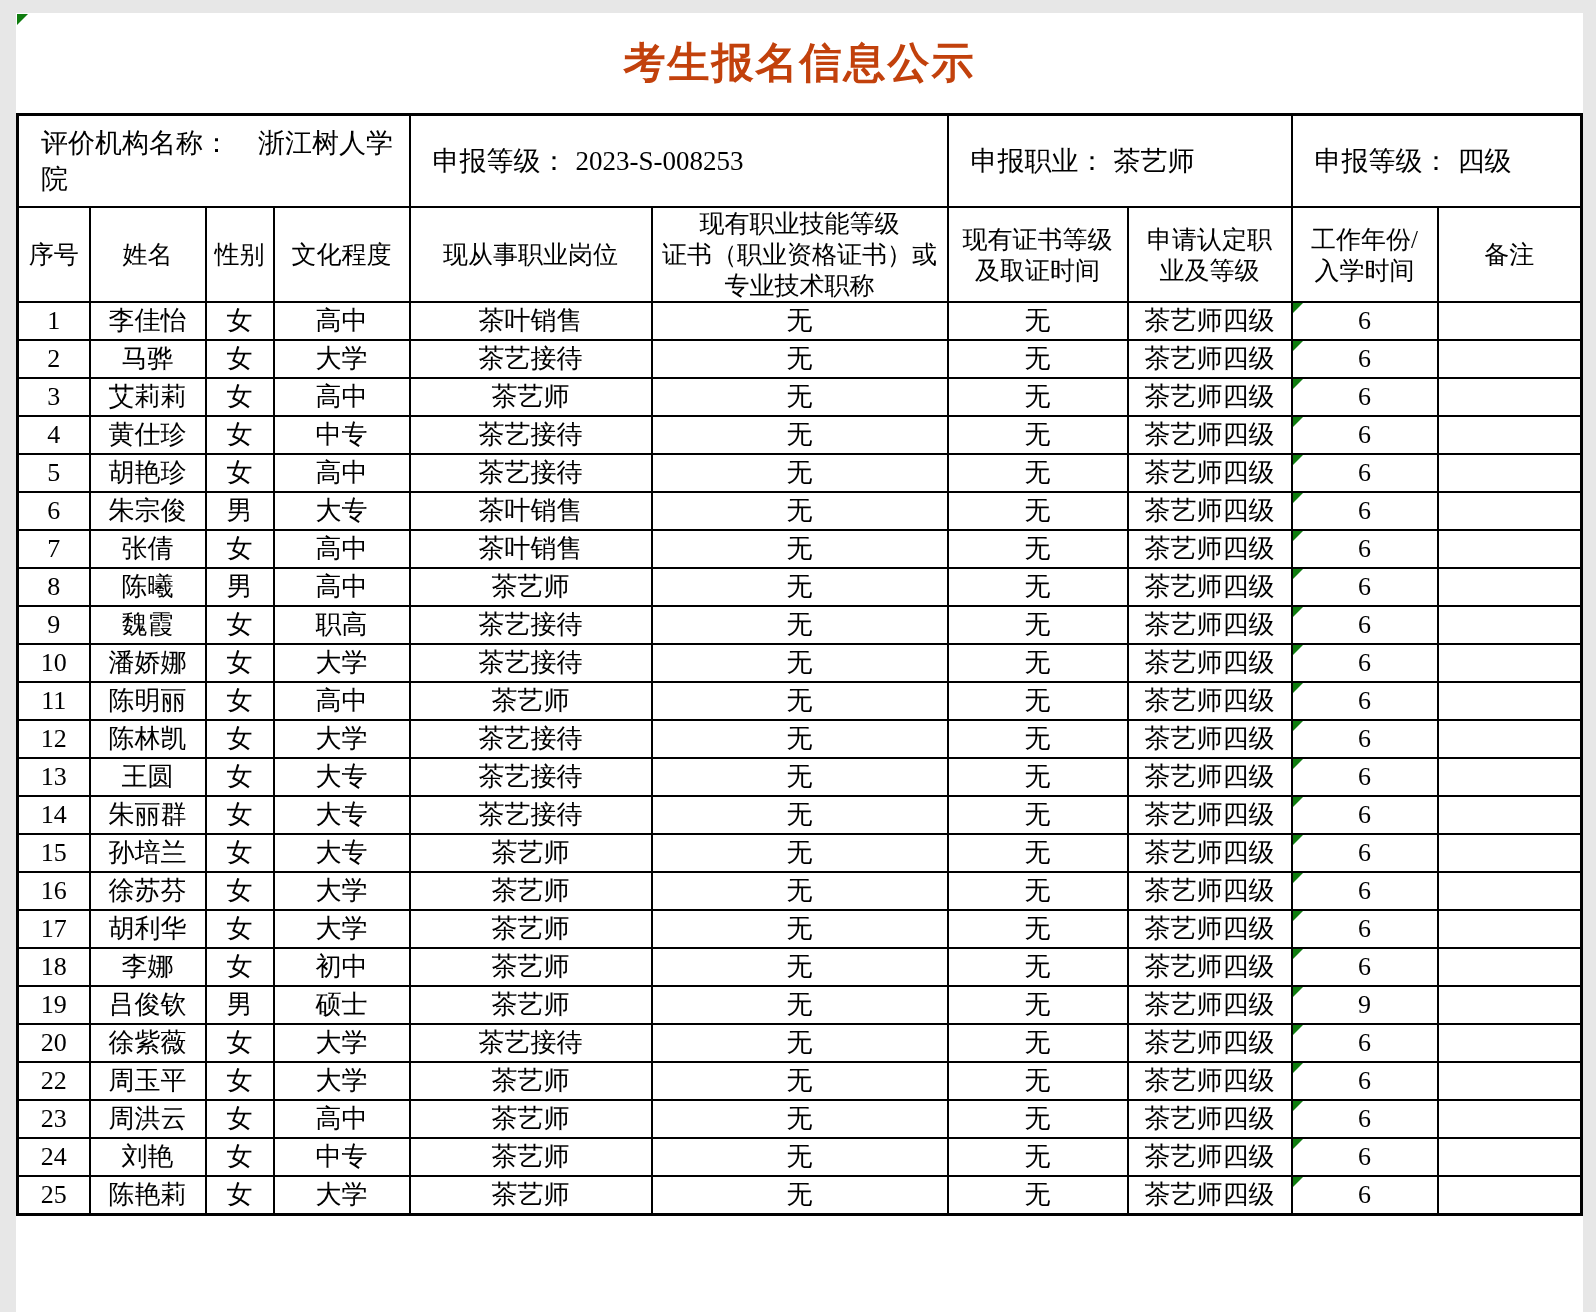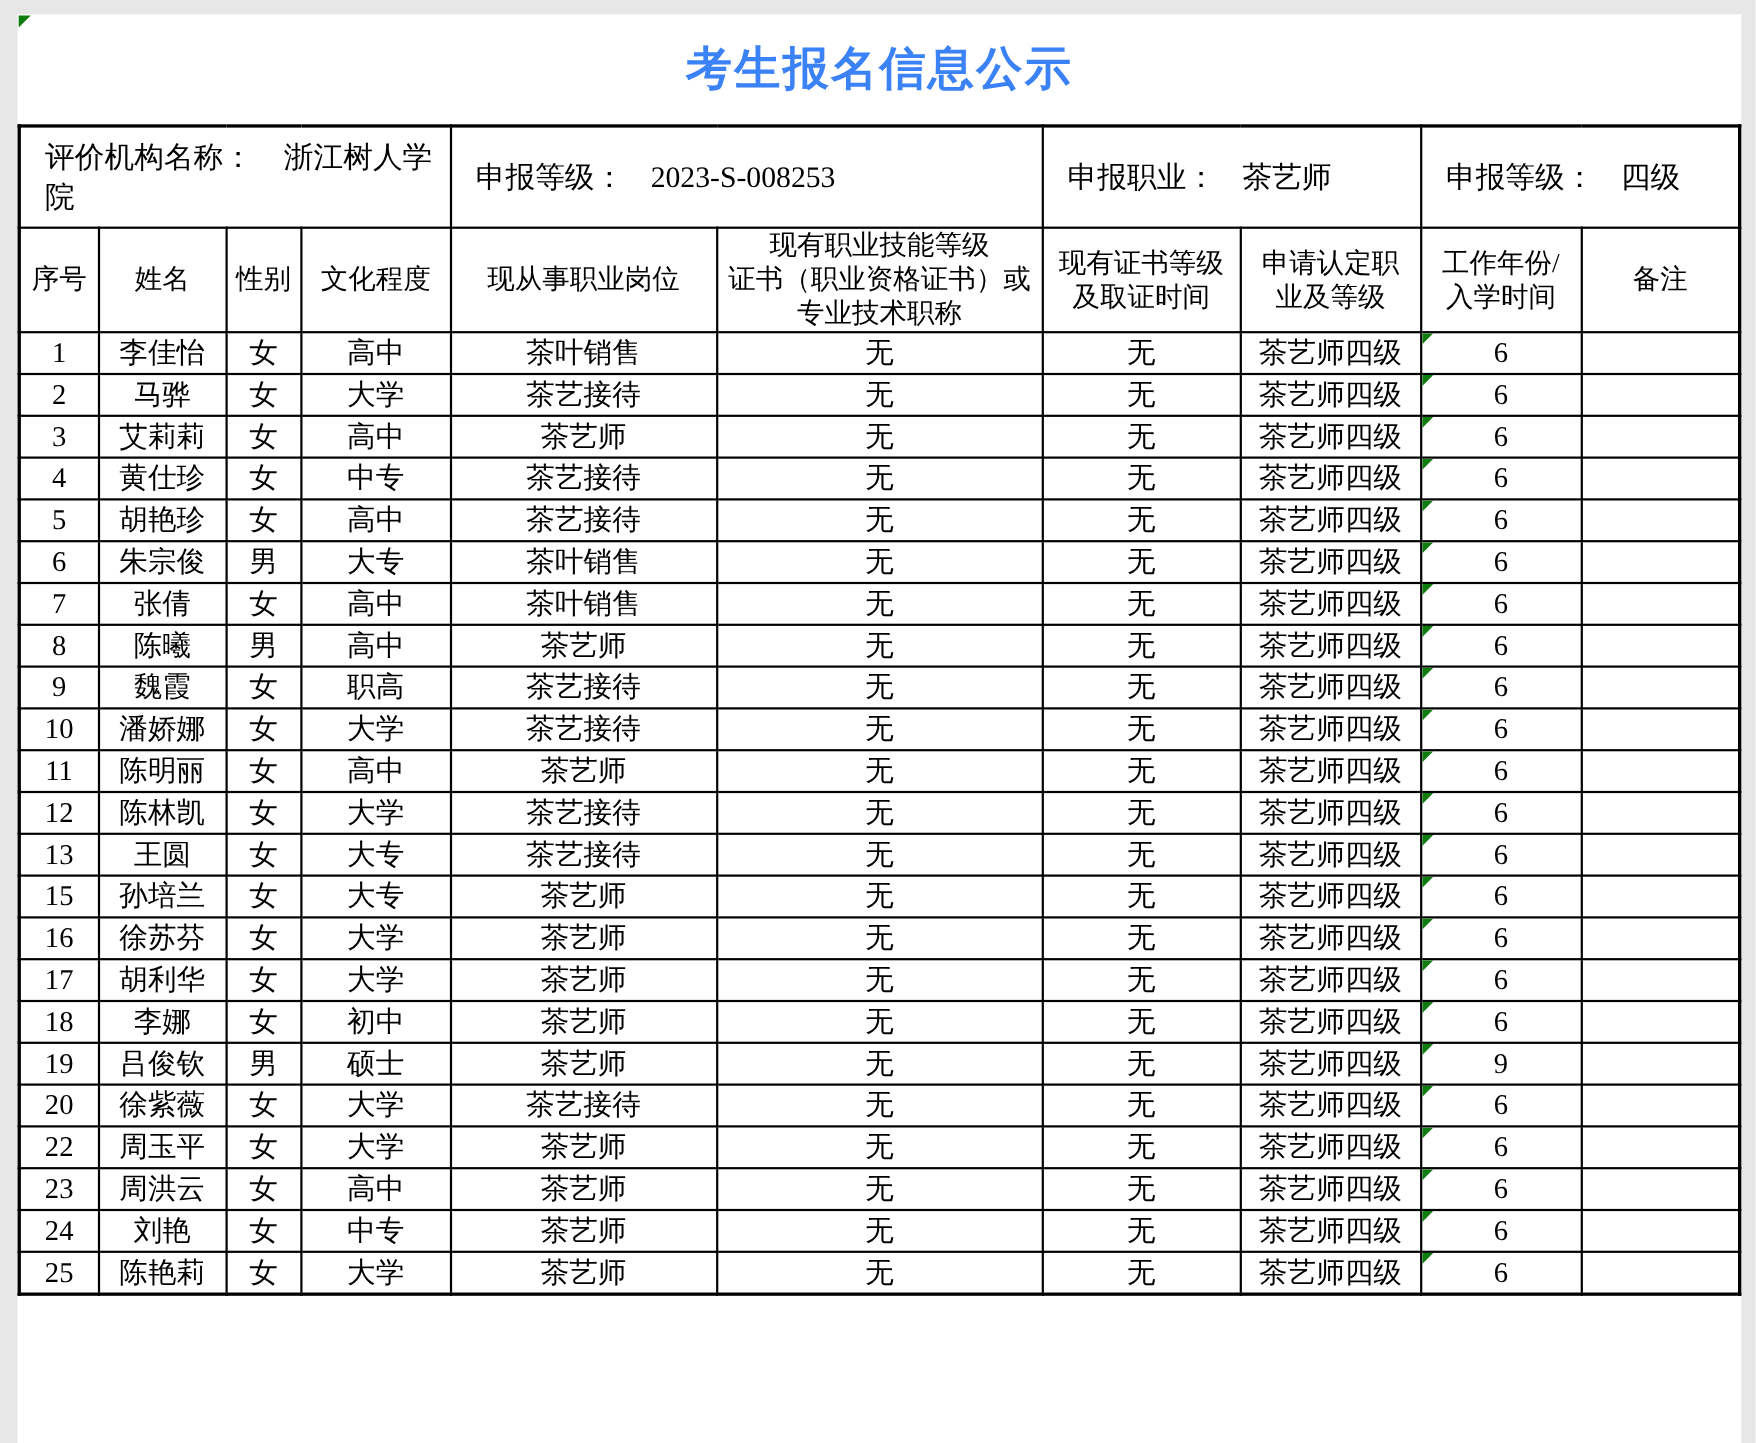--- a/index.html
+++ b/index.html
@@ -31,21 +31,21 @@
     border-top: 11px solid var(--flag-color, #0f7c0f);
     border-right: 11px solid transparent;
   }
   .title {
     height: 100px;
     line-height: 100px;
     text-align: center;
     font-size: 42px;
     font-weight: bold;
     letter-spacing: 2px;
-    color: #3b82f6;
+    color: #c2410c;
   }
   table.reg {
     border-collapse: collapse;
     table-layout: fixed;
     width: 1564px;
     border: 3px solid #000;
     padding-left: 10px;
   }
   table.reg td, table.reg th {
     border: 2px solid #000;
@@ -54,21 +54,21 @@
     padding: 0;
   }
   tr.info-row td {
     height: 90px;
     font-size: 27px;
     text-align: left;
     padding-left: 22px;
     font-weight: normal;
     vertical-align: middle;
   }
-  .info-value { margin-left: 24px; }
+  .info-value { margin-left: 8px; }
   .info-value.org-gap { margin-left: 28px; }
   tr.header-row th {
     height: 92px;
     font-size: 25px;
     font-weight: normal;
     text-align: center;
     vertical-align: middle;
     white-space: pre-line;
     line-height: 31px;
   }
@@ -296,20 +296,32 @@
           <td>女</td>
           <td>大专</td>
           <td>茶艺接待</td>
           <td>无</td>
           <td>无</td>
           <td>茶艺师四级</td>
           <td><span class="cell-flag"></span>6</td>
           <td></td>
         </tr>
         <tr>
+          <td>14</td>
+          <td>朱丽群</td>
+          <td>女</td>
+          <td>大专</td>
+          <td>茶艺接待</td>
+          <td>无</td>
+          <td>无</td>
+          <td>茶艺师四级</td>
+          <td><span class="cell-flag"></span>6</td>
+          <td></td>
+        </tr>
+        <tr>
           <td>15</td>
           <td>孙培兰</td>
           <td>女</td>
           <td>大专</td>
           <td>茶艺师</td>
           <td>无</td>
           <td>无</td>
           <td>茶艺师四级</td>
           <td><span class="cell-flag"></span>6</td>
           <td></td>

